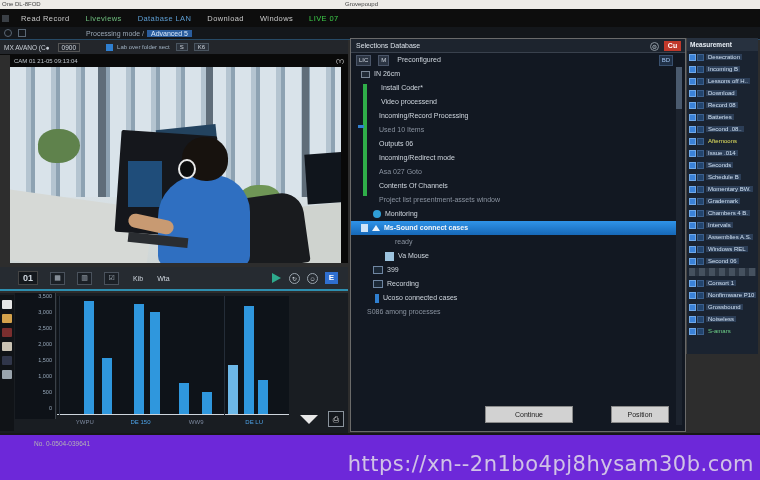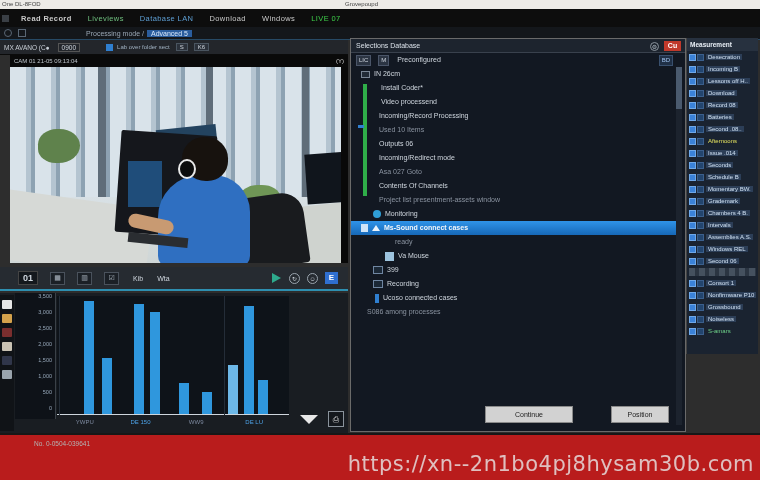--- a/index.html
+++ b/index.html
@@ -151,38 +151,38 @@
     line-height:13px; padding-left:3px; white-space:nowrap; overflow:hidden; }
   .rrow { height:12px; display:flex; align-items:center; padding-left:2px; white-space:nowrap; overflow:hidden; }
   .ric1 { width:7px; height:7px; background:#3b82d8; border:1px solid #6fa8e8; flex:none; }
   .ric2 { width:7px; height:7px; background:#23456e; border:1px solid #3b5f8c; margin-left:1px; flex:none; }
   .rlbl { font-size:6px; color:#cfe0f2; background:#2c3e57; padding:0 2px; margin-left:2px; }
   .rrow.yel .rlbl { background:transparent; color:#e3e05e; }
   .rrow.grn .rlbl { background:transparent; color:#6fd48a; }
   .rdivider { height:8px; margin:1px 2px; background:repeating-linear-gradient(90deg,#45515f 0 6px,#2b3542 6px 10px); }
 
   
-  #bottomstrip { left:0; top:433px; width:760px; height:47px; background:#b91c1c; border-top:2px solid #171717; }
+  #bottomstrip { left:0; top:433px; width:760px; height:47px; background:#6d28d9; border-top:2px solid #171717; }
   #statustext { position:absolute; left:34px; top:5px; font-size:6.5px; color:#b4b4b4; }
   #watermark { position:absolute; right:6px; bottom:4px; font-size:21px; color:rgba(232,232,232,0.8);
     font-family:"DejaVu Sans", sans-serif; letter-spacing:.5px; }
 </style>
 </head>
 <body>
 
 <div id="stage">
 
   <div id="topstrip" class="abs">
     <span class="t1">One DL-8FOD</span>
     <span class="t2">Grovepoupd</span>
   </div>
 
   <div id="menubar" class="abs">
     <span class="mico"></span>
-  <span class="menu-item" style="color: rgb(201, 201, 201); font-weight: bold;">Read Record</span>
+  <span class="menu-item" style="color: rgb(201, 201, 201);">Read Record</span>
       <span class="menu-item" style="color: rgb(111, 191, 127); text-align: right;">Liveviews</span>
       <span class="menu-item" style="color: rgb(94, 159, 212);">Database LAN</span>
       <span class="menu-item" style="color: rgb(201, 201, 201);">Download</span>
       <span class="menu-item" style="color: rgb(201, 201, 201);">Windows</span>
       <span class="menu-item" style="color: rgb(62, 207, 74);">LIVE 07</span>
     </div>
 
   <div id="pathbar" class="abs">
     <span class="pico"></span>
     <span class="pico2"></span>

